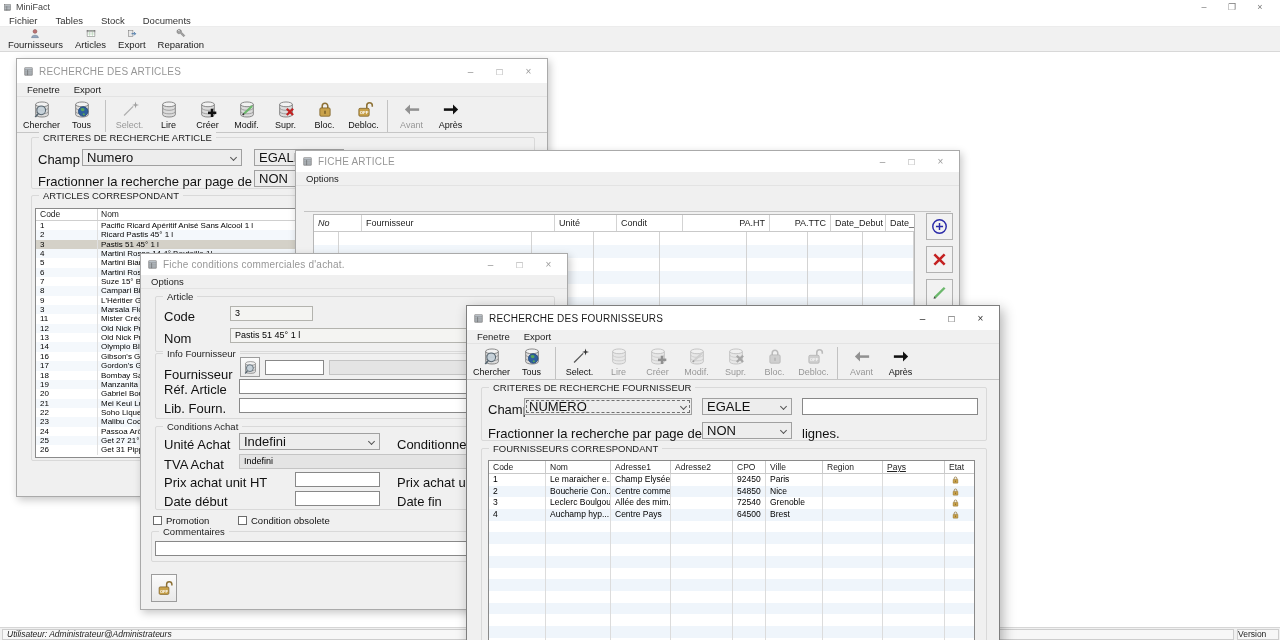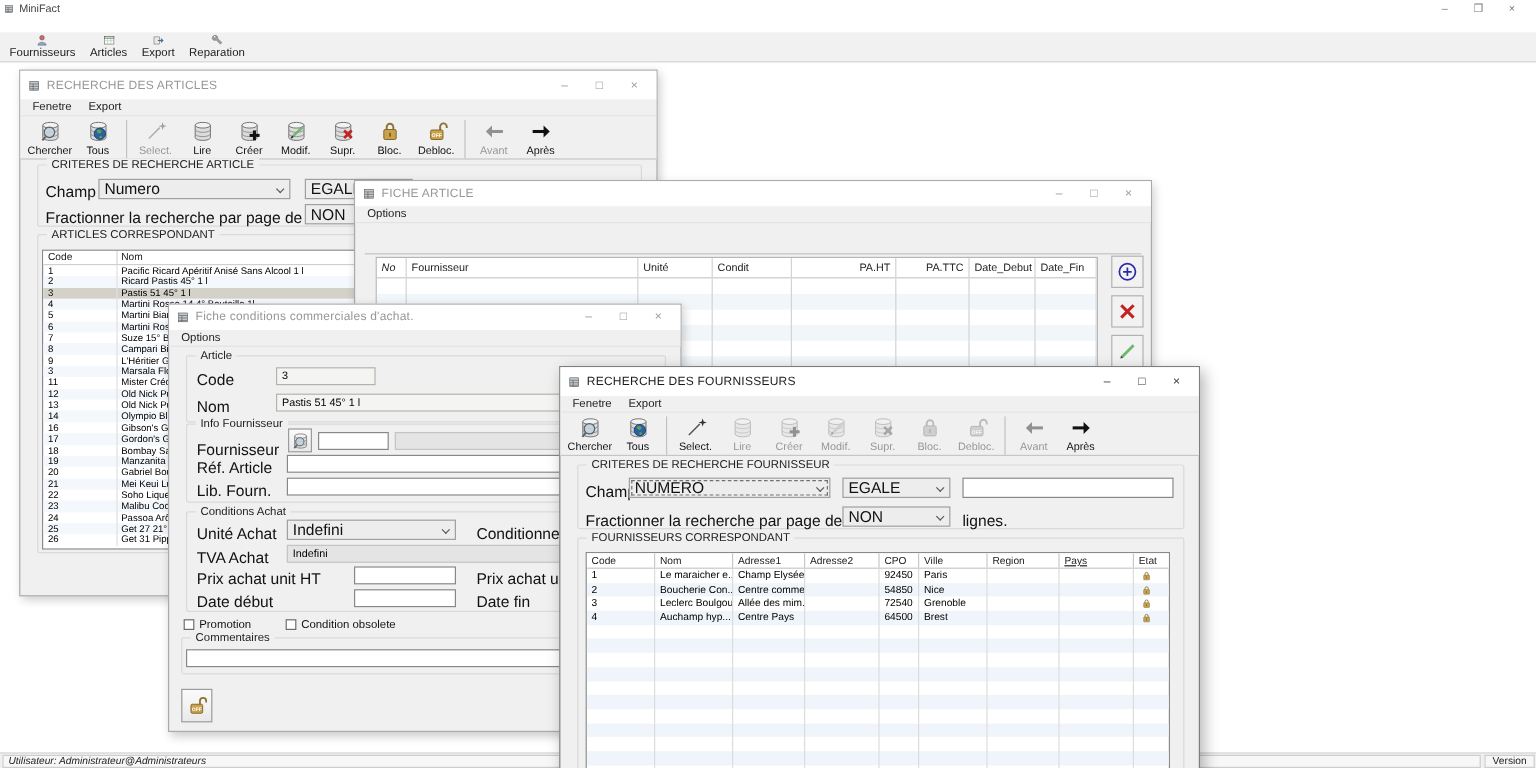--- a/index.html
+++ b/index.html
@@ -16,21 +16,21 @@
   .main-menubar .mitem{font-size:9.5px;color:#333;padding:0 9px;}
   .main-tb{position:absolute;left:0;top:27px;width:1280px;height:25px;background:#f1f1f1;border-bottom:1px solid #d8d8d8;display:flex;align-items:center;padding-left:2px;}
   .main-tb .tbtn{display:flex;flex-direction:column;align-items:center;padding:0 6px;min-width:0;}
   .main-tb .tbico{width:12px;height:11px;}
   .main-tb .tlbl{font-size:9.5px;color:#222;margin-top:0;}
 
   
   .statusbar{position:absolute;left:0;top:627px;width:1280px;height:13px;background:#f0f0f0;border-top:1px solid #d6d6d6;z-index:0;}
   .sb-panel{position:absolute;left:2px;top:1px;width:1232px;height:11px;border:1px solid #cdcdcd;background:#f7f7f7;overflow:hidden;}
   .sb-user{display:block;font-style:italic;font-size:8.5px;line-height:9.5px;padding-left:4px;color:#222;white-space:nowrap;}
-  .sb-version{position:absolute;left:1237px;top:1px;width:42px;height:11px;border:1px solid #cdcdcd;background:#f7f7f7;font-size:8.5px;line-height:9.5px;text-align:center;color:#222;}
+  .sb-version{position:absolute;left:1237px;top:1px;width:42px;height:11px;border:1px solid #cdcdcd;background:#f7f7f7;font-size:8.5px;line-height:9.5px;color:#222;}
 
   
   .win{position:absolute;background:#f0f0f0;border:1px solid #aaa;box-shadow:2px 3px 8px rgba(0,0,0,.22);}
   .win-titlebar{display:flex;align-items:center;gap:5px;background:#fff;padding-left:6px;height:21px;}
   .tb24 .win-titlebar{height:24px;}
   .wico{width:11px;height:11px;flex:0 0 auto;}
   .wtitle{font-size:10px;color:#979797;white-space:nowrap;letter-spacing:.2px;}
   .caps{margin-left:auto;display:flex;margin-right:4px;}
   .cap{width:29px;text-align:center;font-size:10px;color:#9a9a9a;}
   .win.active{border-color:#7e7e7e;box-shadow:3px 4px 12px rgba(0,0,0,.3);}
@@ -201,20 +201,26 @@
     <svg class="appico" viewBox="0 0 24 24">
         <use href="#i-sheet"></use>
       </svg>
     <span class="main-title">MiniFact</span>
     <span class="main-caps">
       <span class="cap">–</span>
       <span class="cap">❐</span>
       <span class="cap">×</span>
     </span>
   </div>
+  <div class="main-menubar">
+      <span class="mitem">Fichier</span>
+      <span class="mitem">Tables</span>
+      <span class="mitem">Stock</span>
+      <span class="mitem">Documents</span>
+    </div>
   <div class="main-tb">
       <div class="tbtn">
         <svg class="tbico" viewBox="0 0 24 24">
           <use href="#i-person"></use>
         </svg>
         <span class="tlbl">Fournisseurs</span>
       </div>
       <div class="tbtn">
         <svg class="tbico" viewBox="0 0 24 24">
           <use href="#i-grid"></use>
@@ -462,21 +468,21 @@
         <span class="cap">□</span>
         <span class="cap">×</span>
       </span>
     </div>
     <div class="wmenu">
         <span class="mitem">Options</span>
       </div>
     <div class="tabline"></div>
     <div class="fa-table">
       <div class="fa-head">
-          <span class="fac" style="width: 25px; font-style: italic;">No</span>
+          <span class="fac" style="width: 48px; font-style: italic;">No</span>
           <span class="fac" style="width: 193px;">Fournisseur</span>
           <span class="fac" style="width: 62px;">Unité</span>
           <span class="fac" style="width: 66px;">Condit</span>
           <span class="fac r" style="width: 87px;">PA.HT</span>
           <span class="fac r" style="width: 61px;">PA.TTC</span>
           <span class="fac" style="width: 55px;">Date_Debut</span>
           <span class="fac" style="width: 51px;">Date_Fin</span>
         </div>
       <div>
           <div class="farow">

